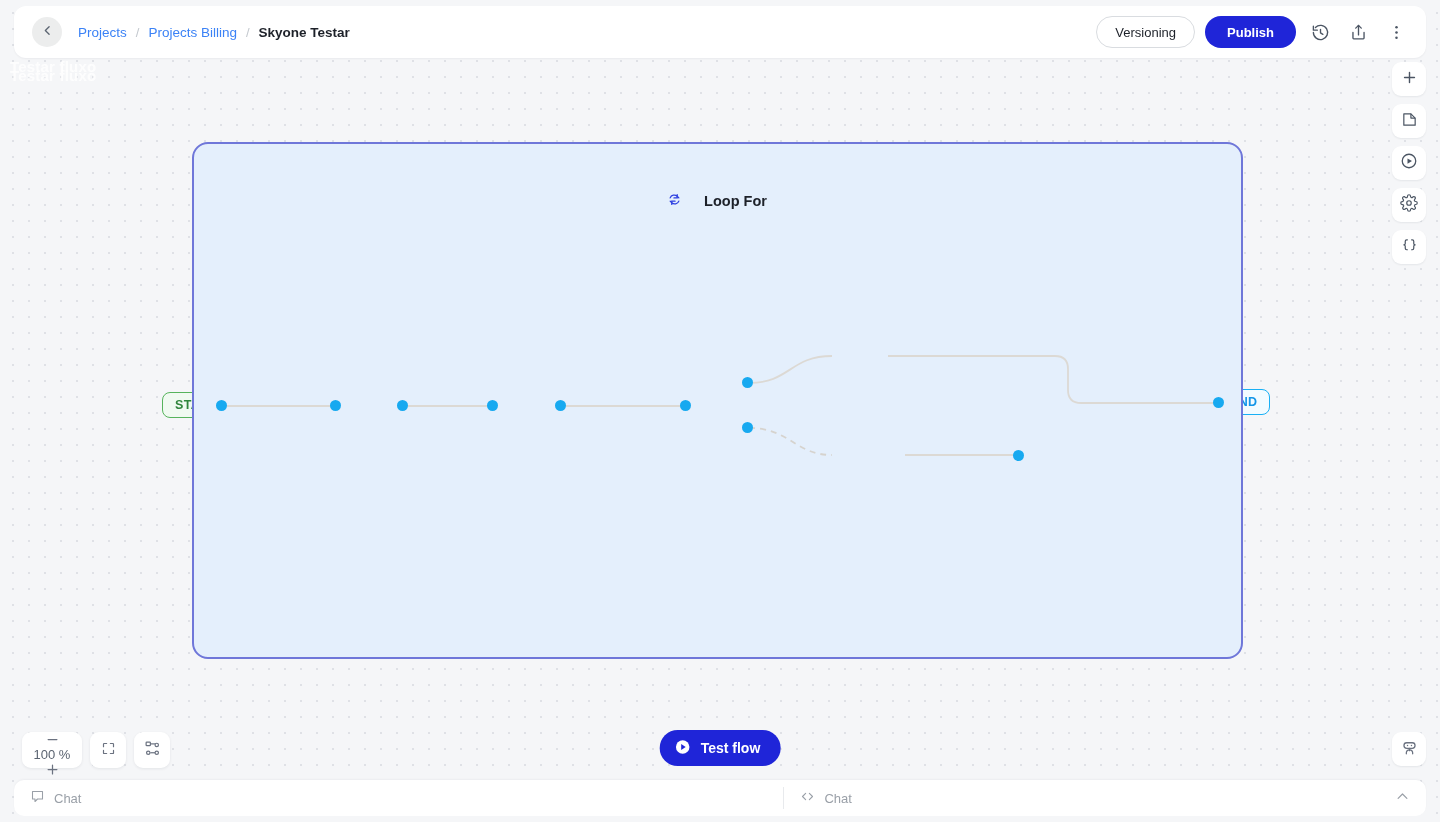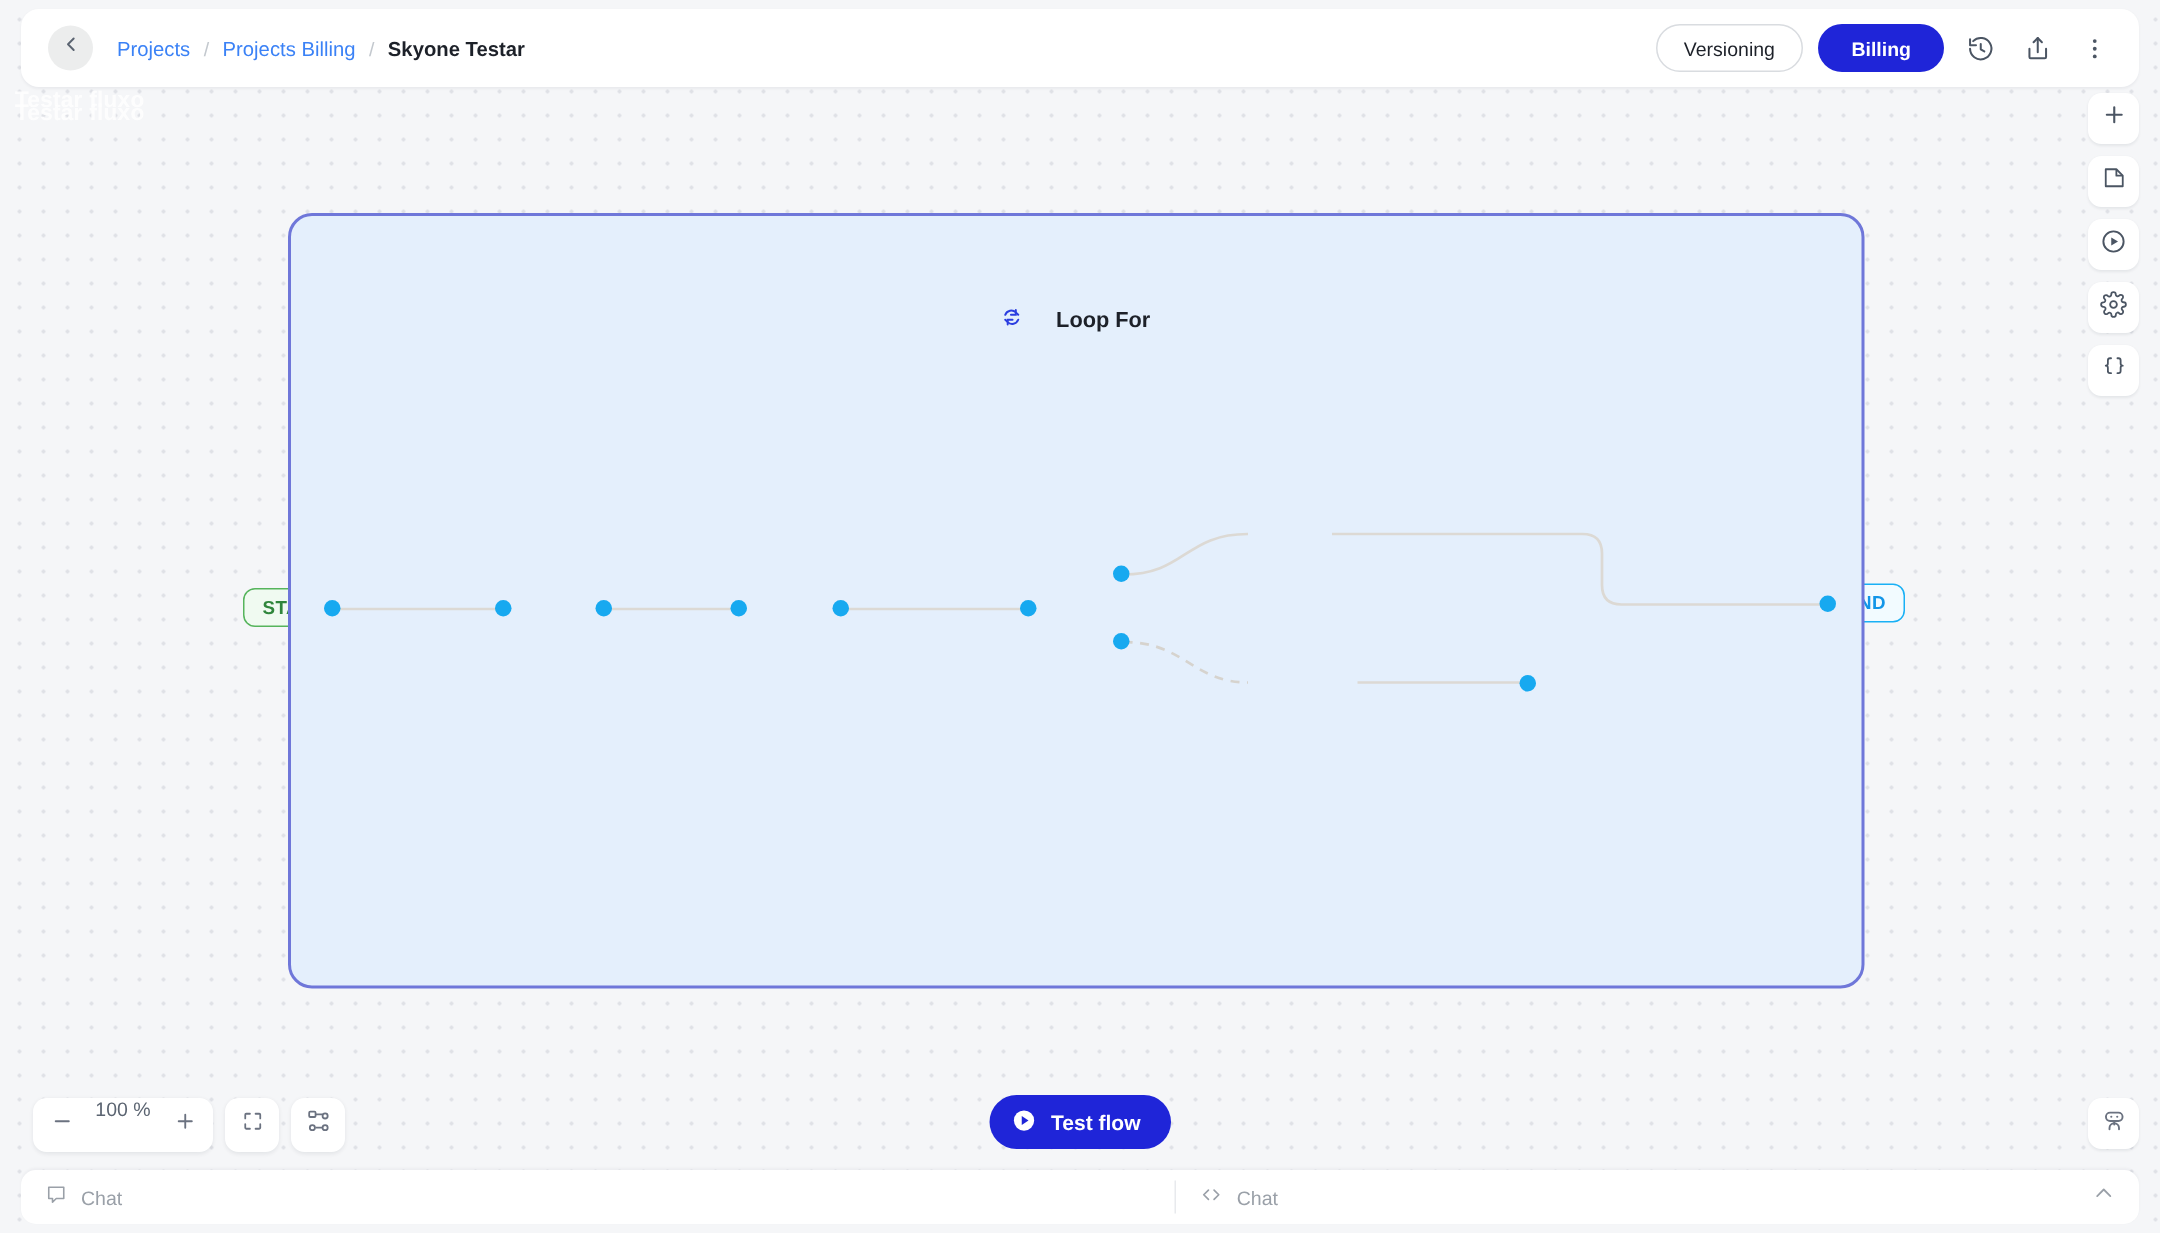--- a/index.html
+++ b/index.html
@@ -99,21 +99,21 @@
   
   .loop-box {
     position: absolute; left: 192px; top: 142px; width: 1051px; height: 517px;
     background: #e4effc; border: 2px solid #6f77d9; border-radius: 16px; z-index: 5;
   }
   .loop-title {
     position: absolute; top: 19px; width: 100%; text-align: center;
     font-size: 14px; color: #6b7280;
   }
   .loop-sub {
-    position: absolute; top: 61px; width: 100%;
+    position: absolute; top: 49px; width: 100%;
     display: flex; align-items: center; justify-content: center; gap: 23px;
     font-size: 14.5px; font-weight: bold; color: #1d2129;
   }
 
   
   .flow { position: absolute; left: 0; top: 0; width: 1440px; height: 822px; z-index: 10; }
 
   .pill {
     position: absolute; height: 26px; padding: 0 12px; border-radius: 8px;
     display: flex; align-items: center; font-size: 12.5px; font-weight: bold;
@@ -153,22 +153,22 @@
     position: absolute; height: 26px; padding: 0 11px; border-radius: 7px;
     display: flex; align-items: center; gap: 6px;
     font-size: 12.5px; font-weight: bold; letter-spacing: .4px; cursor: pointer;
   }
   .branch-if   { border: 1.5px solid #4aa94f; background: #eefaef; color: #2e7d32; }
   .branch-else { border: 1.5px solid #e8606a; background: #fdeef0; color: #d93a46; }
 
   
   .zoomgroup { position: absolute; left: 22px; bottom: 54px; display: flex; gap: 8px; z-index: 30; }
   .zoom-pill {
-    height: 36px; background: #fff; border-radius: 9px; display: flex; align-items: flex-start;
-    box-shadow: 0 1px 3px rgba(16,24,40,.08); padding: 0 4px;
+    height: 36px; background: #fff; border-radius: 9px; display: flex; align-items: center;
+    box-shadow: 0 1px 3px rgba(16,24,40,.08); padding: 0 4px; flex-direction: column;
   }
   .zoom-ico {
     width: 30px; height: 30px; display: flex; align-items: center; justify-content: center;
     cursor: pointer; color: #6b7280; font-size: 16px;
   }
   .zoom-val { font-size: 13px; color: #5b6471; padding: 0 6px; min-width: 52px; text-align: center; }
   .sq-btn {
     width: 36px; height: 36px; background: #fff; border-radius: 9px;
     display: flex; align-items: center; justify-content: center; cursor: pointer;
     box-shadow: 0 1px 3px rgba(16,24,40,.08); color: #6b7280;
@@ -328,21 +328,21 @@
     <div class="crumbs">
       <span class="crumb">Projects</span>
       <span class="crumb-sep">/</span>
       <span class="crumb">Projects Billing</span>
       <span class="crumb-sep">/</span>
       <span class="crumb active">Skyone Testar</span>
     </div>
 
     <div class="top-right">
       <button class="btn-outline">Versioning</button>
-      <button class="btn-primary">Billing</button>
+      <button class="btn-primary">Publish</button>
       <div class="icon-btn">
         <svg width="19" height="19" viewBox="0 0 24 24" fill="none" stroke="#4b5563" stroke-width="1.7" stroke-linecap="round" stroke-linejoin="round">
           <path d="M3 12a9 9 0 1 0 2.6-6.4"></path>
             <path d="M3 4v5h5"></path>
             <path d="M12 8v4.5l3 1.8"></path>
         </svg>
       </div>
       <div class="icon-btn">
         <svg width="19" height="19" viewBox="0 0 24 24" fill="none" stroke="#4b5563" stroke-width="1.7" stroke-linecap="round" stroke-linejoin="round">
           <path d="M5 12v7a1 1 0 0 0 1 1h12a1 1 0 0 0 1-1v-7"></path>

